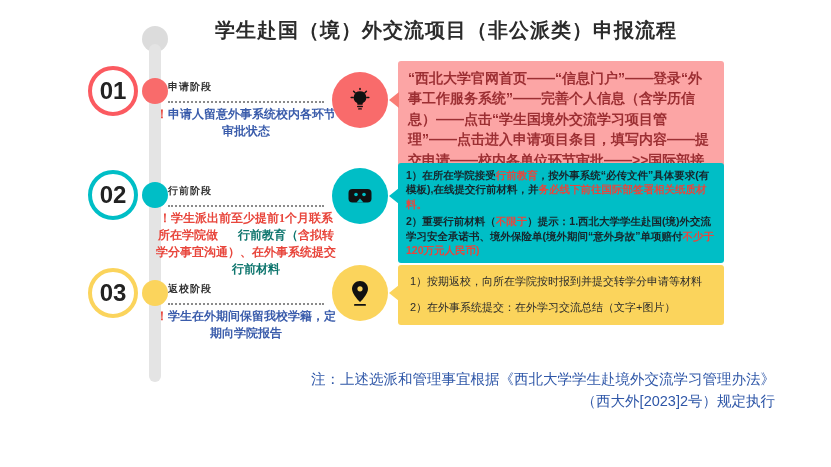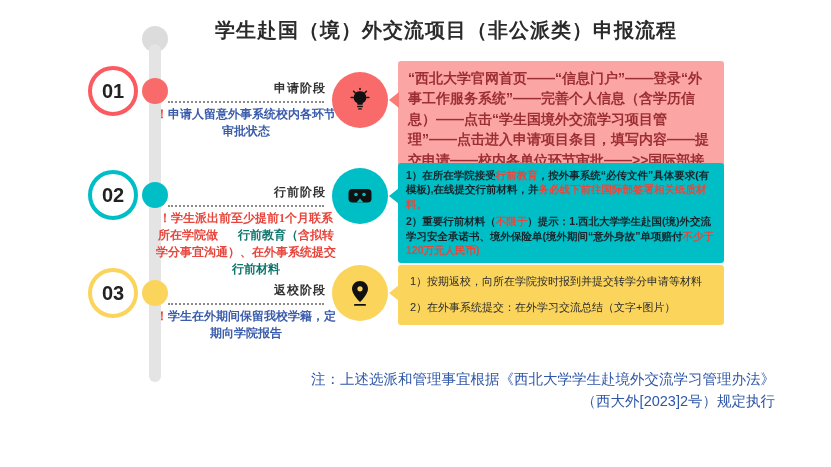--- a/index.html
+++ b/index.html
@@ -12,28 +12,28 @@
   .tl-start{position:absolute;left:142px;top:26px;width:26px;height:26px;border-radius:50%;background:#dcdcdc;}
   .tl-bar{position:absolute;left:149px;top:44px;width:12px;height:338px;background:#e4e4e4;border-radius:6px;}
   .tl-dot{position:absolute;left:142px;width:26px;height:26px;border-radius:50%;}
   .td1{top:78px;background:#f96b6b;}
   .td2{top:182px;background:#00bec6;}
   .td3{top:280px;background:#fbd45c;}
 
   
   .num-circle{position:absolute;left:88px;width:42px;height:42px;border-radius:50%;background:#fff;
               border:4px solid #000;display:flex;align-items:center;justify-content:center;
-              font-size:20px;font-weight:bold;color:#222;}
+              font-size:24px;font-weight:bold;color:#222;}
   .nc1{top:66px;border-color:#fb5a60;}
   .nc2{top:170px;border-color:#00bec6;}
   .nc3{top:268px;border-color:#fbd45c;}
 
   
-  .stage-title{position:absolute;left:168px;width:158px;text-align:right;
-               font-size:12px;font-weight:bold;color:#333;letter-spacing:1px;}
+  .stage-title{position:absolute;left:168px;width:158px;text-align:left;
+               font-size:10px;font-weight:bold;color:#333;letter-spacing:1px;}
   .st1{top:80px;}.st2{top:184px;}.st3{top:282px;}
   .dotline{position:absolute;left:168px;width:156px;height:0;border-top:2px dotted #8a8a8a;}
   .dl1{top:101px;}.dl2{top:205px;}.dl3{top:303px;}
   .stage-note{position:absolute;left:156px;width:180px;text-align:center;
               font-size:12px;font-weight:bold;line-height:1.42;font-family:Liberation Serif, serif;}
   .sn1{top:106px;}.sn2{top:210px;}.sn3{top:308px;}
 
   
   .icon-circle{position:absolute;left:332px;width:56px;height:56px;border-radius:50%;
                display:flex;align-items:center;justify-content:center;}

